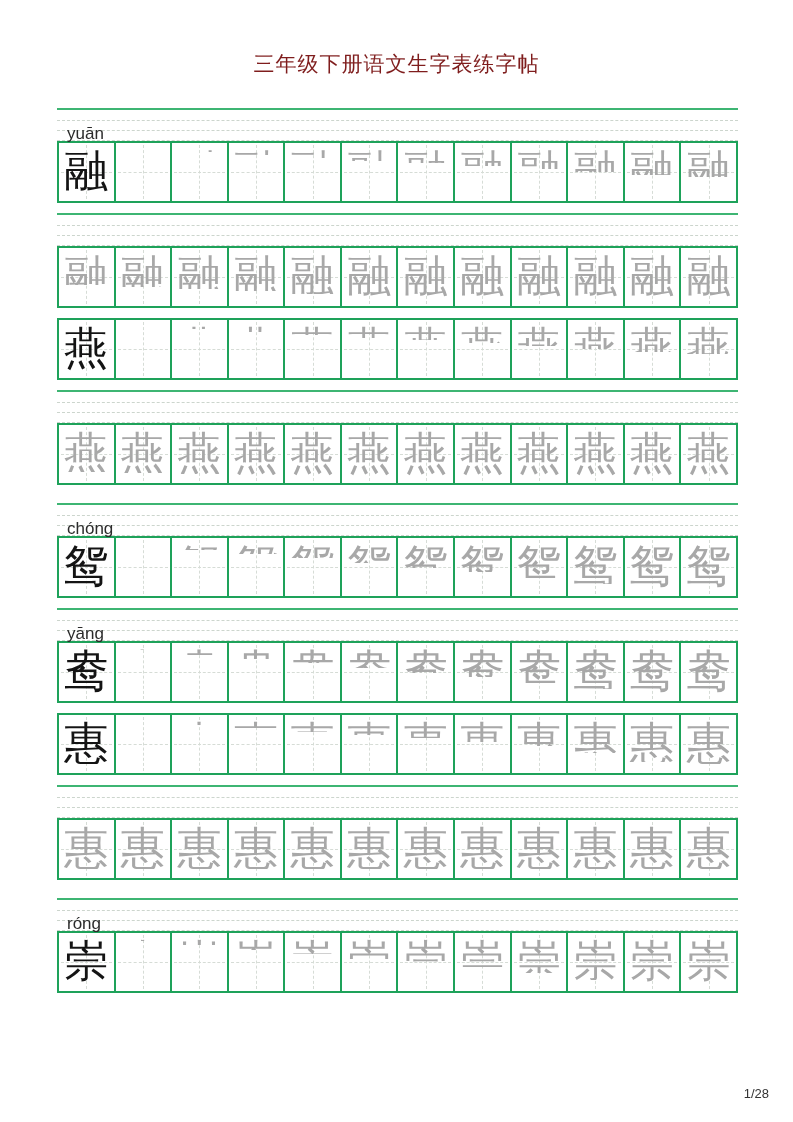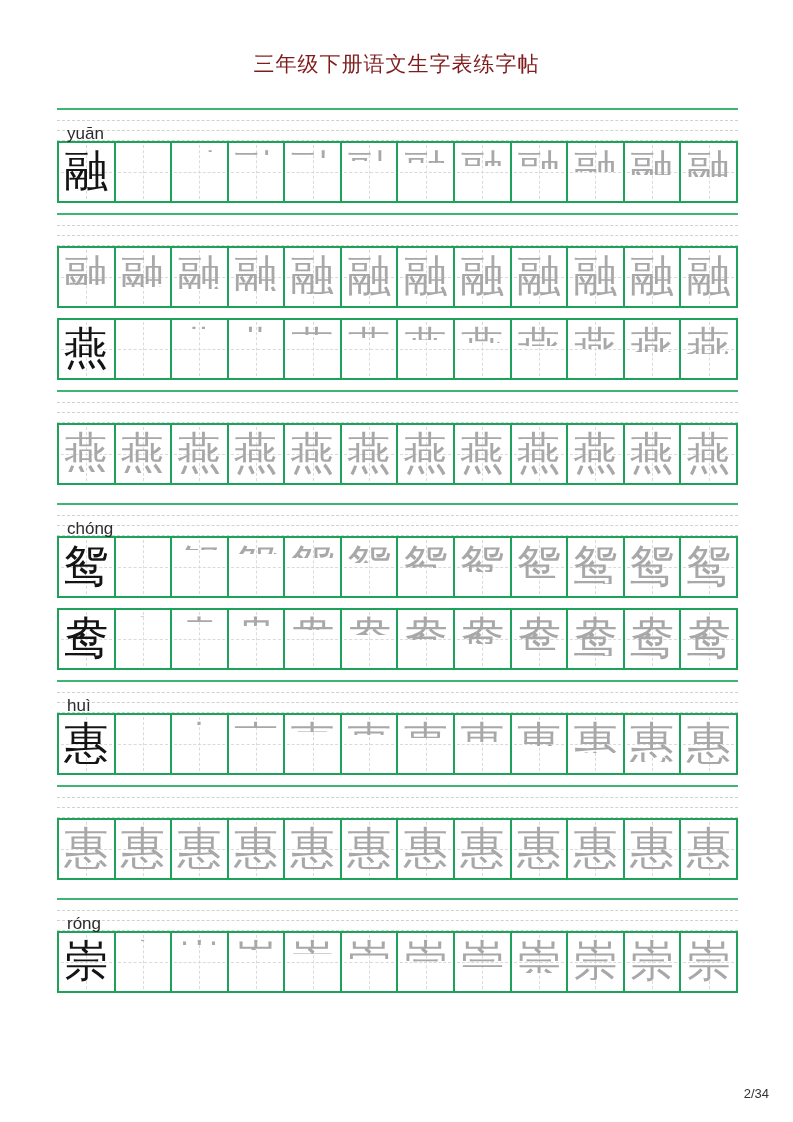--- a/index.html
+++ b/index.html
@@ -420,90 +420,90 @@
             </div>
           </div>
           <div class="cell">
             <div class="clip" style="height: 56px;">
               <span class="glyph trace">鸳</span>
             </div>
           </div>
         </div>
   </div>
       <div class="section">
-    <div class="grid">
-          <div class="cell">
-            <div class="clip" style="height: 56px;">
-              <span class="glyph ink">鸯</span>
-            </div>
-          </div>
-          <div class="cell">
-            <div class="clip" style="height: 5px;">
-              <span class="glyph trace">鸯</span>
-            </div>
-          </div>
-          <div class="cell">
-            <div class="clip" style="height: 10px;">
-              <span class="glyph trace">鸯</span>
-            </div>
-          </div>
-          <div class="cell">
-            <div class="clip" style="height: 14px;">
-              <span class="glyph trace">鸯</span>
-            </div>
-          </div>
-          <div class="cell">
-            <div class="clip" style="height: 18px;">
-              <span class="glyph trace">鸯</span>
-            </div>
-          </div>
-          <div class="cell">
-            <div class="clip" style="height: 23px;">
-              <span class="glyph trace">鸯</span>
-            </div>
-          </div>
-          <div class="cell">
-            <div class="clip" style="height: 28px;">
-              <span class="glyph trace">鸯</span>
-            </div>
-          </div>
-          <div class="cell">
-            <div class="clip" style="height: 32px;">
-              <span class="glyph trace">鸯</span>
-            </div>
-          </div>
-          <div class="cell">
-            <div class="clip" style="height: 38px;">
-              <span class="glyph trace">鸯</span>
-            </div>
-          </div>
-          <div class="cell">
-            <div class="clip" style="height: 44px;">
-              <span class="glyph trace">鸯</span>
-            </div>
-          </div>
-          <div class="cell">
-            <div class="clip" style="height: 50px;">
-              <span class="glyph trace">鸯</span>
-            </div>
-          </div>
-          <div class="cell">
-            <div class="clip" style="height: 56px;">
-              <span class="glyph trace">鸯</span>
-            </div>
-          </div>
-        </div>
-  </div>
-      <div class="section">
     <div class="band">
       <div class="dash d1"></div>
       <div class="dash d2"></div>
       <div class="dash d3"></div>
-      <span class="pinyin-label">huì</span>
+      <span class="pinyin-label">yāng</span>
     </div>
+    <div class="grid">
+          <div class="cell">
+            <div class="clip" style="height: 56px;">
+              <span class="glyph ink">鸯</span>
+            </div>
+          </div>
+          <div class="cell">
+            <div class="clip" style="height: 5px;">
+              <span class="glyph trace">鸯</span>
+            </div>
+          </div>
+          <div class="cell">
+            <div class="clip" style="height: 10px;">
+              <span class="glyph trace">鸯</span>
+            </div>
+          </div>
+          <div class="cell">
+            <div class="clip" style="height: 14px;">
+              <span class="glyph trace">鸯</span>
+            </div>
+          </div>
+          <div class="cell">
+            <div class="clip" style="height: 18px;">
+              <span class="glyph trace">鸯</span>
+            </div>
+          </div>
+          <div class="cell">
+            <div class="clip" style="height: 23px;">
+              <span class="glyph trace">鸯</span>
+            </div>
+          </div>
+          <div class="cell">
+            <div class="clip" style="height: 28px;">
+              <span class="glyph trace">鸯</span>
+            </div>
+          </div>
+          <div class="cell">
+            <div class="clip" style="height: 32px;">
+              <span class="glyph trace">鸯</span>
+            </div>
+          </div>
+          <div class="cell">
+            <div class="clip" style="height: 38px;">
+              <span class="glyph trace">鸯</span>
+            </div>
+          </div>
+          <div class="cell">
+            <div class="clip" style="height: 44px;">
+              <span class="glyph trace">鸯</span>
+            </div>
+          </div>
+          <div class="cell">
+            <div class="clip" style="height: 50px;">
+              <span class="glyph trace">鸯</span>
+            </div>
+          </div>
+          <div class="cell">
+            <div class="clip" style="height: 56px;">
+              <span class="glyph trace">鸯</span>
+            </div>
+          </div>
+        </div>
+  </div>
+      <div class="section">
     <div class="grid">
           <div class="cell">
             <div class="clip" style="height: 56px;">
               <span class="glyph ink">惠</span>
             </div>
           </div>
           <div class="cell">
             <div class="clip" style="height: 4px;">
               <span class="glyph trace">惠</span>
             </div>
@@ -695,14 +695,14 @@
           </div>
           <div class="cell">
             <div class="clip" style="height: 56px;">
               <span class="glyph trace">崇</span>
             </div>
           </div>
         </div>
   </div>
     </div>
 
-  <div class="page-number">2/34</div>
+  <div class="page-number">1/28</div>
 </div>
 
 </body></html>

